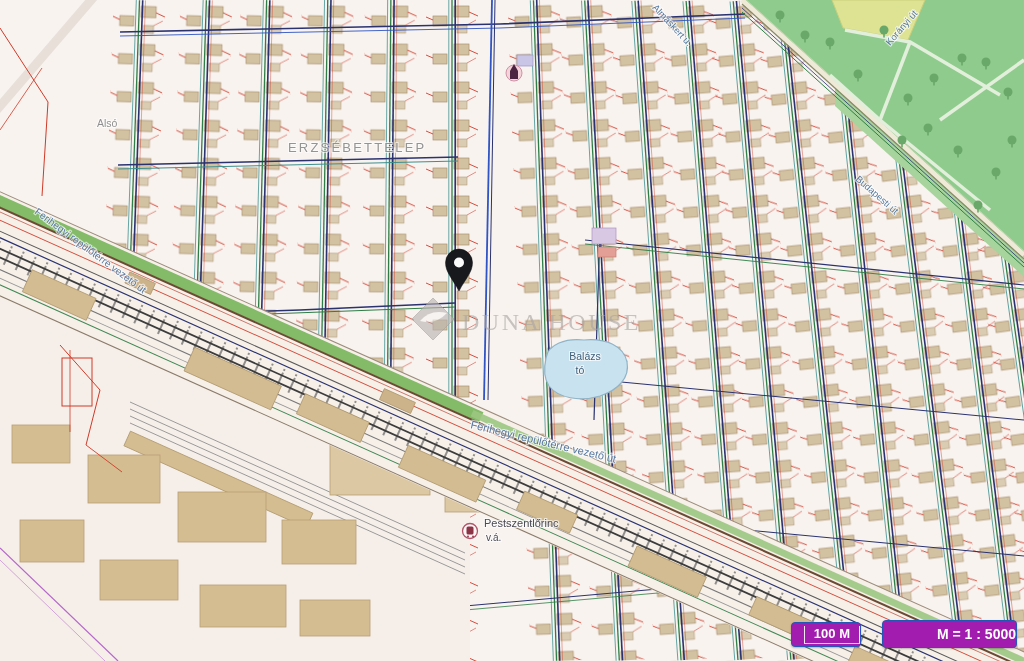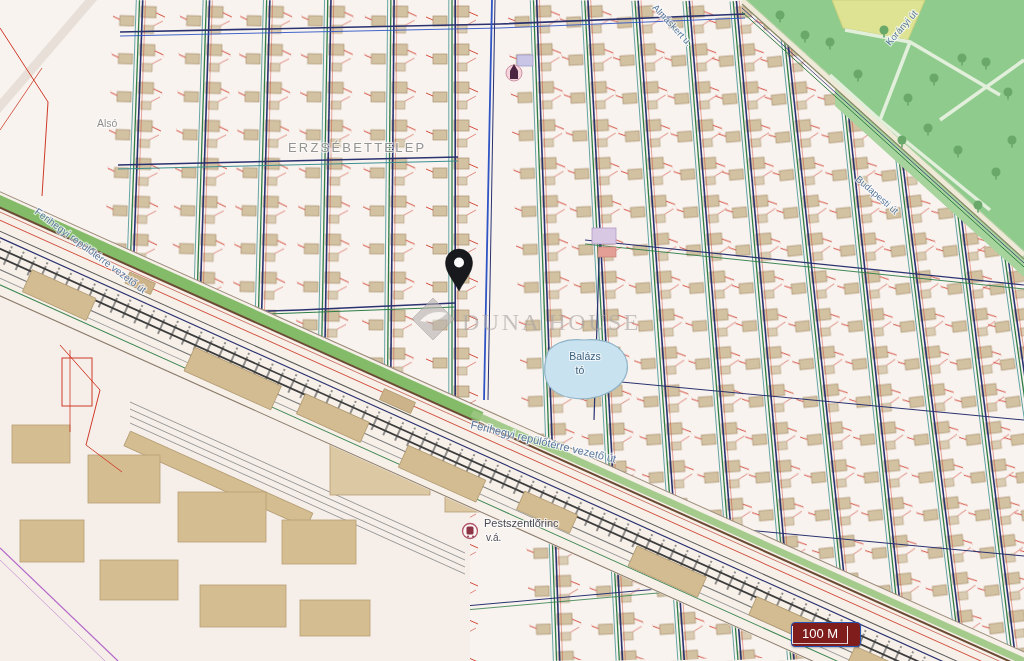--- a/index.html
+++ b/index.html
@@ -2,23 +2,23 @@
 <html><head>
 <meta charset="utf-8">
 <style>
   html,body{margin:0;padding:0;background:#e9e4de;}
   #stage{position:relative;width:1024px;height:661px;overflow:hidden;
          font-family:"Liberation Sans",sans-serif;background:#f8f3ef;}
   #mapsvg{position:absolute;left:0;top:0;}
   .maplabel{paint-order:stroke;stroke:rgba(255,255,255,.65);stroke-width:2.2px;
             font-family:"Liberation Sans",sans-serif;}
   .wmtext{font-family:"Liberation Serif",serif;letter-spacing:2.5px;}
-  .ctrl-btn{position:absolute;background:#7f1d1d;border:1px solid #2456b8;border-radius:4px;
-            color:#ffffff;display:flex;align-items:center;justify-content:flex-start;
-            font-size:13px;font-weight:400;box-shadow:0 1px 2px rgba(0,0,0,.25);}
+  .ctrl-btn{position:absolute;background:#a21caf;border:1px solid #2456b8;border-radius:4px;
+            color:#ffffff;display:flex;align-items:center;justify-content:flex-end;
+            font-size:13px;font-weight:700;box-shadow:0 1px 2px rgba(0,0,0,.25);}
   #btn-scalebar{left:791px;top:622px;width:68px;height:23px;}
   #btn-scalebar .bar{border-left:1px solid rgba(255,255,255,.9);
                      border-right:1px solid rgba(255,255,255,.9);
                      border-bottom:1px solid rgba(255,255,255,.75);
                      padding:0 9px 2px 9px;line-height:15px;}
   #btn-ratio{left:882px;top:620px;width:133px;height:26px;font-size:14px;}
 </style>
 </head>
 <body>
 
@@ -235,13 +235,16 @@
   <g>
     <path d="M459 291 C452.5 278.5 445.5 272.5 445.5 262.5 A13.5 13.5 0 0 1 472.5 262.5
              C472.5 272.5 465.5 278.5 459 291 Z" fill="#17191d" stroke="#0a0a0c" stroke-width="0.5"></path>
     <circle cx="459" cy="262.5" r="5" fill="#fbfbfb"></circle>
   </g>
 </svg>
 
   <div class="ctrl-btn" id="btn-scalebar">
     <span class="bar">100 M</span>
   </div>
+  <div class="ctrl-btn" id="btn-ratio">
+    <span>M = 1 : 5000</span>
+  </div>
 </div>
 
 </body></html>

